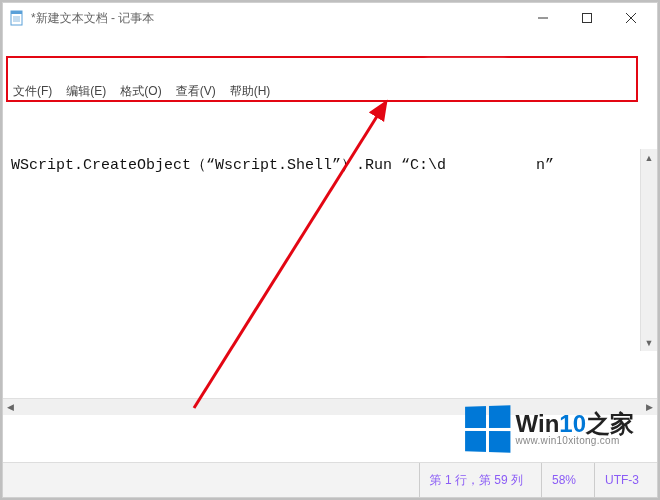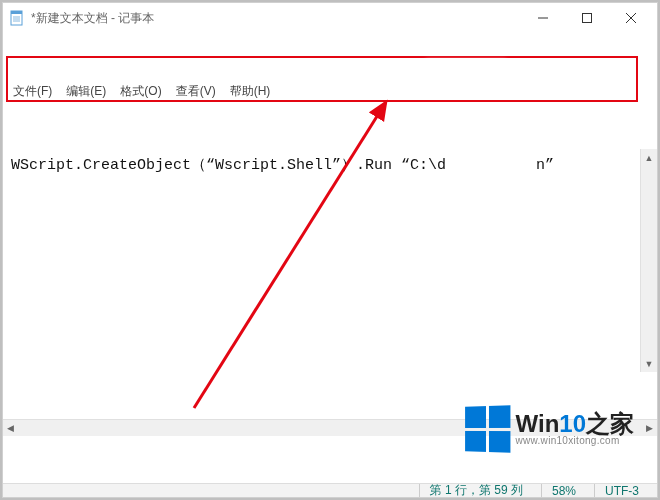--- a/index.html
+++ b/index.html
@@ -90,27 +90,27 @@
   .vscroll .arrow.bot{position:absolute;bottom:0;left:0;right:0;}
   .hscroll {
     height: 17px;
     background: #f0f0f0;
     border-top: 1px solid #e0e0e0;
     display:flex;align-items:center;justify-content:space-between;
     color:#666;font-size:9px;
     padding:0 4px;
   }
   .statusbar {
-    height: 14px;
+    height: 35px;
     background: #f3f3f3;
     border-top: 1px solid #ddd;
     display: flex;
     align-items: center;
     font-size: 12px;
-    color: #0f766e;
+    color: #8b5cf6;
     padding: 0 8px;
     gap: 8px;
   }
   .statusbar .seg {
     border-left: 1px solid #ccc;
     padding: 0 10px;
     height: 100%;
     display:flex;align-items:center;
   }
   .statusbar .seg:first-child{border-left:none;}

